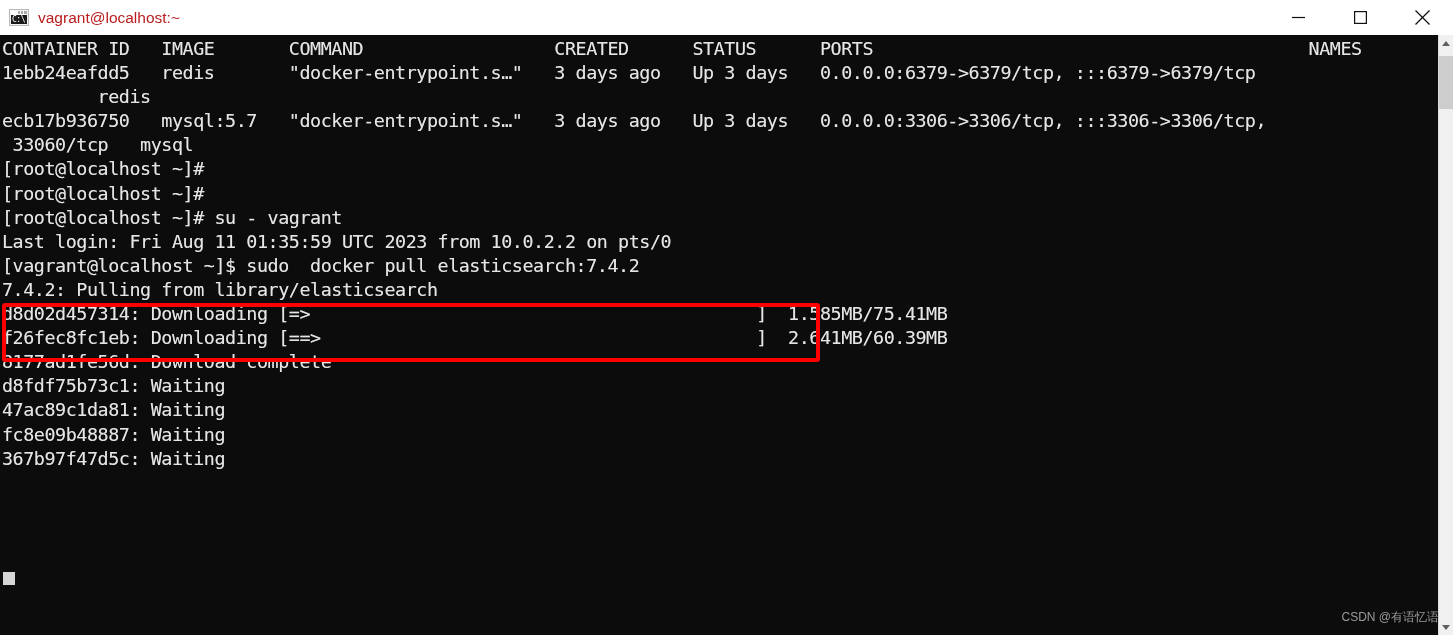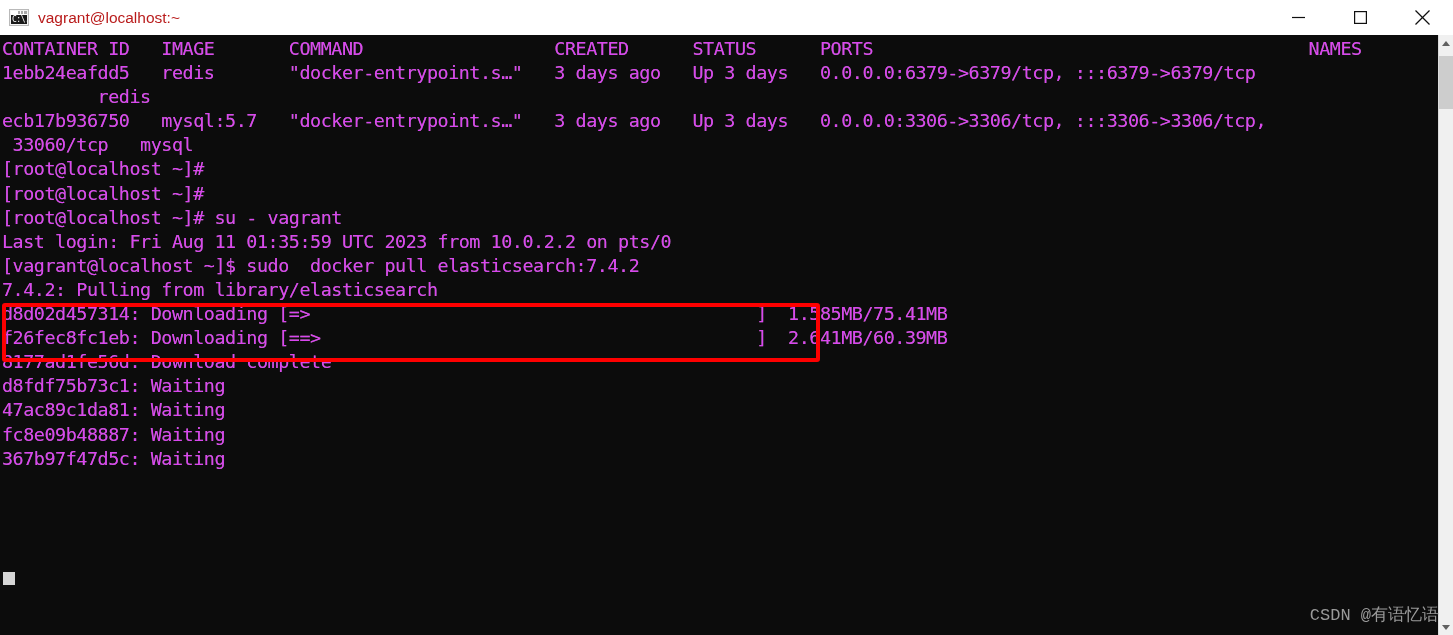--- a/index.html
+++ b/index.html
@@ -102,21 +102,21 @@
     width: 1438px;
     height: 600px;
     background: #0c0c0c;
     overflow: hidden;
   }
   #termtext {
     position: absolute;
     left: 2px;
     top: 2px;
     margin: 0;
-    color: #d946ef;
+    color: #e5e5e5;
     font-family: "DejaVu Sans Mono", "Liberation Mono", monospace;
     font-size: 18.4px;
     line-height: 24.1px;
     letter-spacing: -0.45px;
     white-space: pre;
     text-shadow: 0 0 0.4px rgba(210,200,190,0.5);
   }
 
   
   #redbox {
@@ -140,22 +140,22 @@
     height: 13px;
     background: #d6d6d6;
   }
 
   
   #watermark {
     position: absolute;
     right: 14px;
     bottom: 9px;
     color: #9a9a9a;
-    font-size: 17px;
-    font-family: Liberation Mono, monospace;
+    font-size: 12px;
+    font-family: Liberation Sans, sans-serif;
     white-space: nowrap;
     margin-left: 12px;
   }
 
   
   #scrollbar {
     position: absolute;
     right: 0;
     top: 35px;
     width: 15px;

